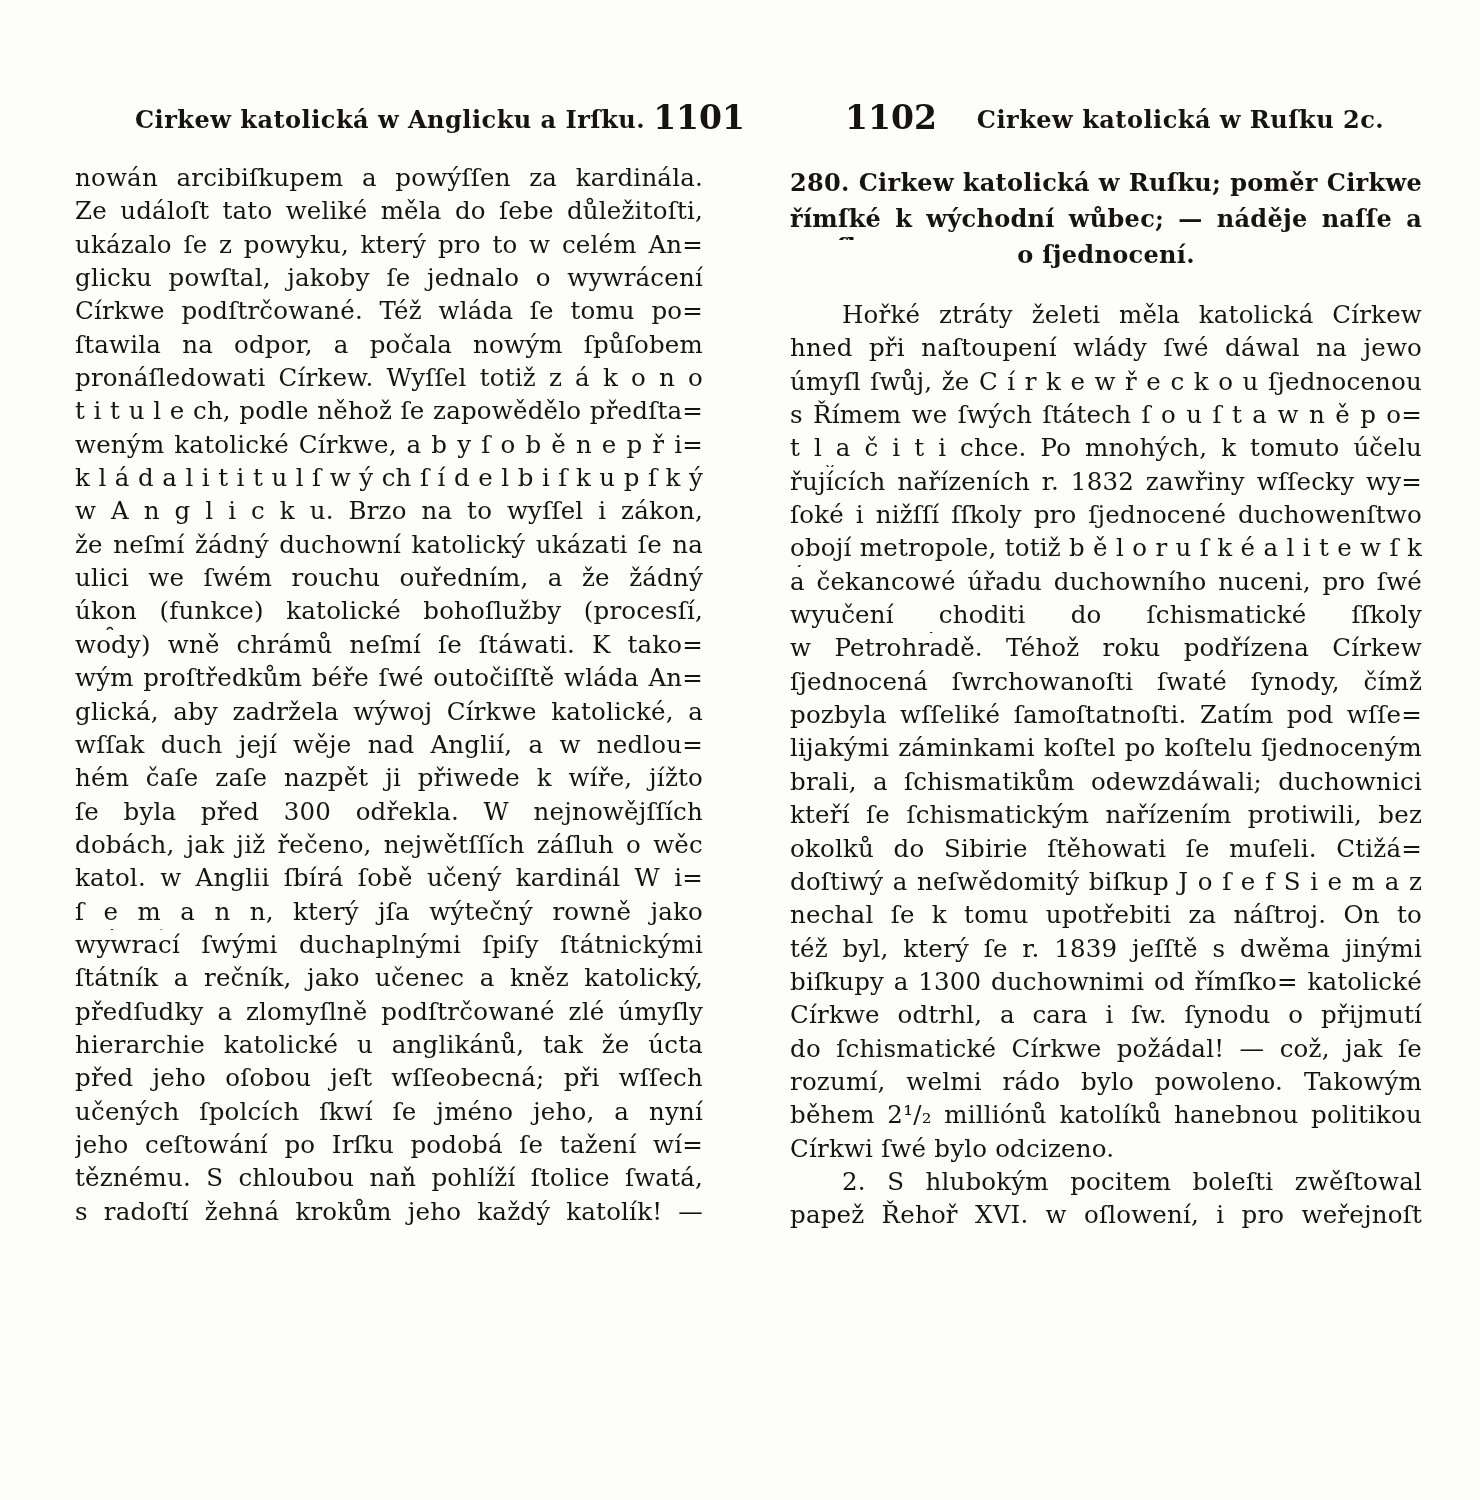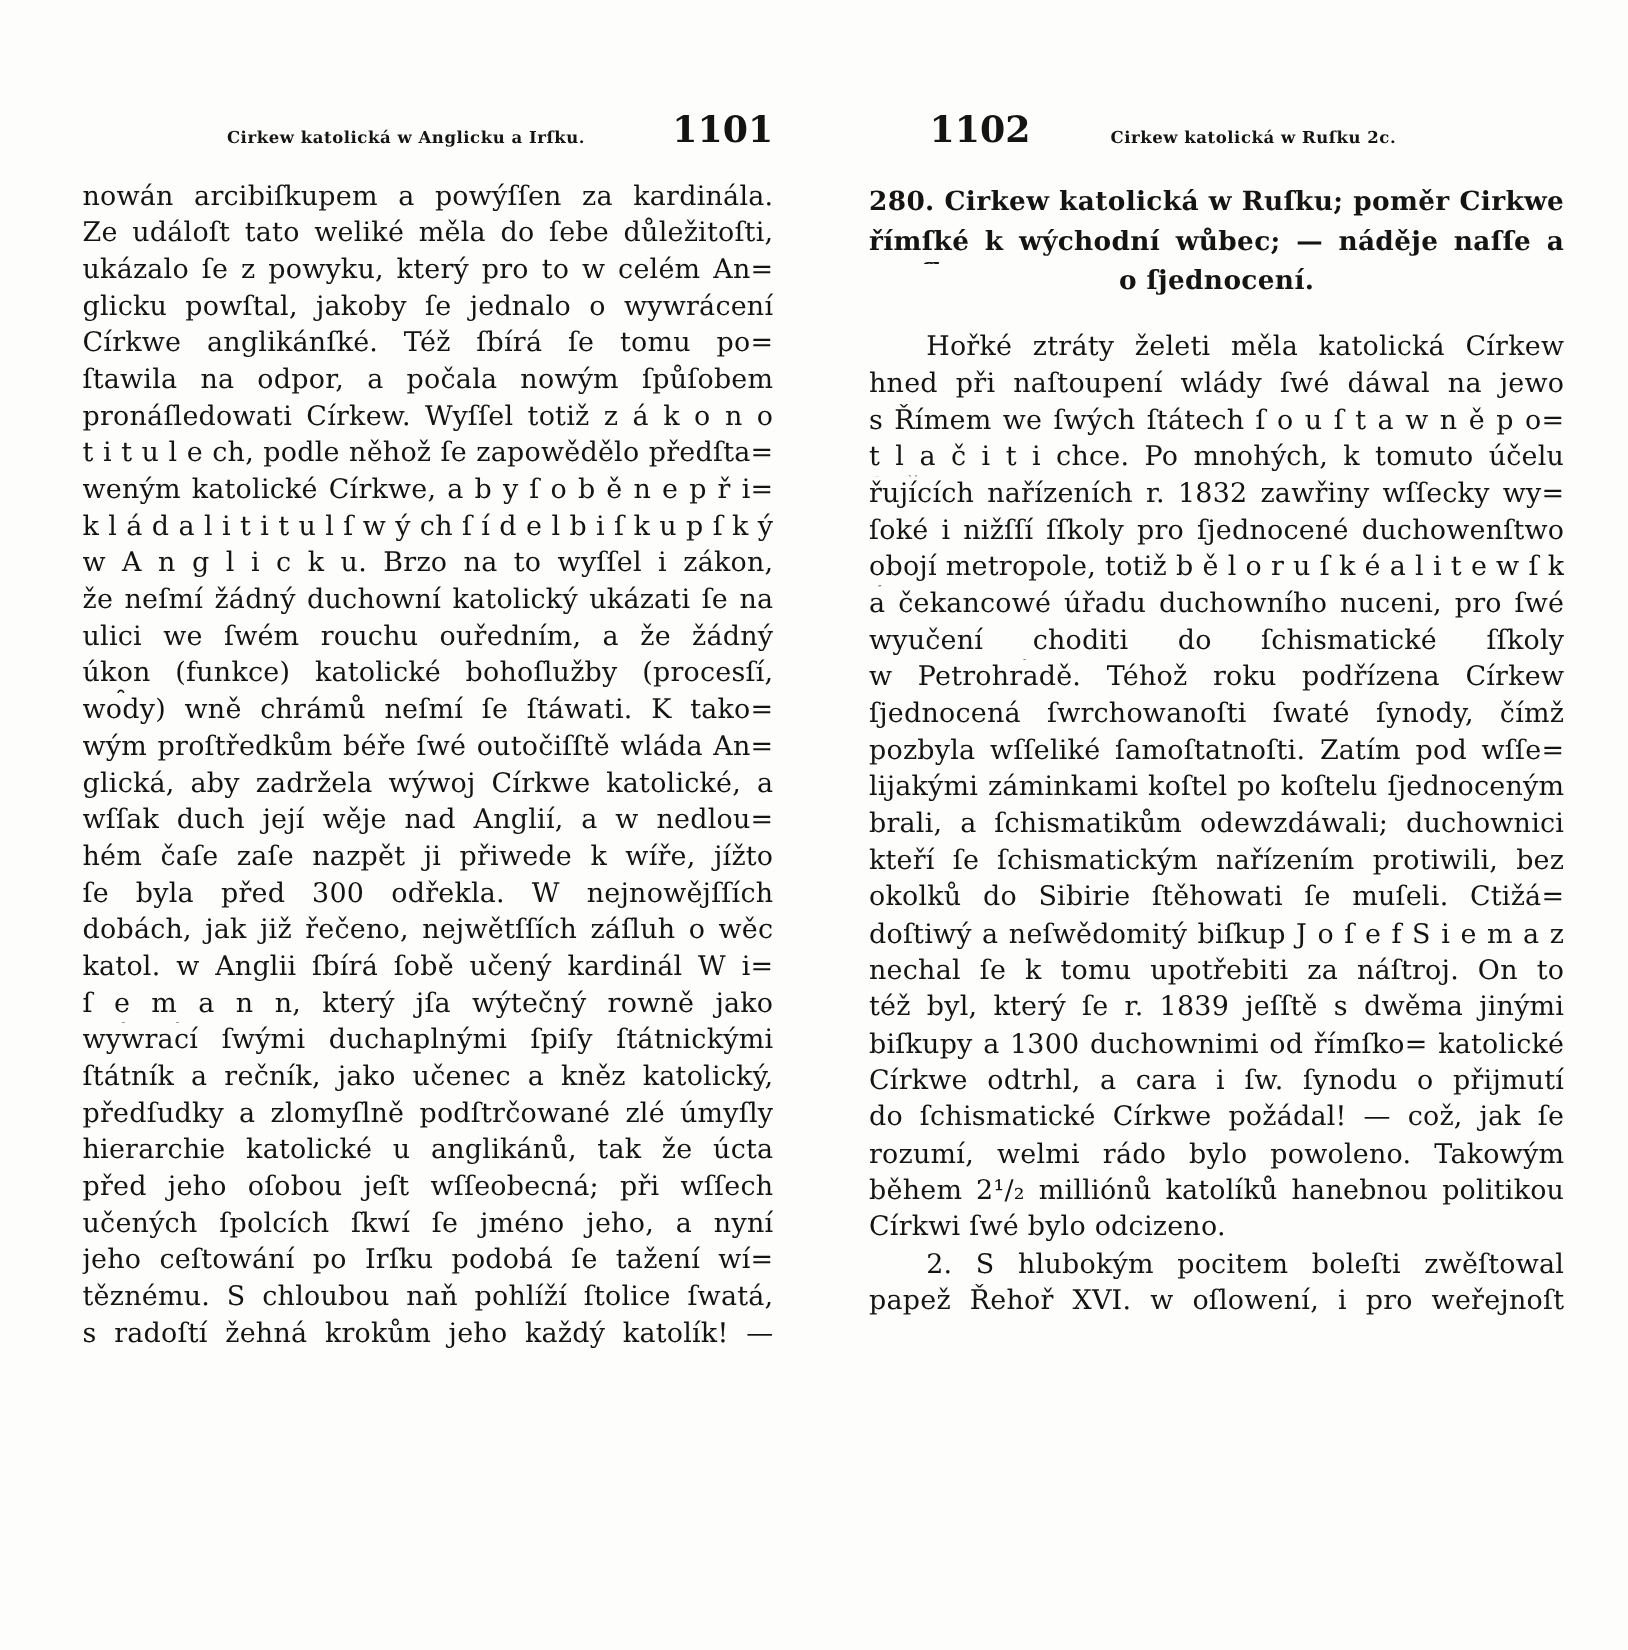--- a/index.html
+++ b/index.html
@@ -11,21 +11,21 @@
     position:relative;
     overflow:hidden;
   }
   .hdr{
     position:absolute;top:92px;height:42px;
     display:flex;align-items:flex-end;
   }
   .hdr-left{left:75px;width:628px;}
   .hdr-right{left:790px;width:632px;}
   .running-title{
-    font-size:15px;letter-spacing:.5px;white-space:nowrap;
+    font-size:24px;letter-spacing:.5px;white-space:nowrap;
     font-weight:600;
   }
   .hdr-left .running-title{flex:1;text-align:center;padding-left:60px;}
   .hdr-right .running-title{flex:1;text-align:center;padding-right:120px;}
   .pgnum{
     font-size:33px;font-weight:600;line-height:1;white-space:nowrap;
   }
   .hdr-left .pgnum{padding-left:8px;}
   .hdr-right .pgnum{padding-left:55px;padding-right:40px;text-align:center;}
   .col{position:absolute;}
@@ -64,21 +64,21 @@
   <div class="hdr hdr-right">
     <div class="pgnum">1102</div>
     <div class="running-title">Cirkew katolická w Ruſku 2c.</div>
   </div>
 
   <div class="col col-left">
     <div class="ln">nowán arcibiſkupem a powýſſen za kardinála.</div>
     <div class="ln">Ze událoſt tato weliké měla do ſebe důležitoſti,</div>
     <div class="ln">ukázalo ſe z powyku, který pro to w celém An=</div>
     <div class="ln">glicku powſtal, jakoby ſe jednalo o wywrácení</div>
-    <div class="ln">Církwe anglikánſké.  Též ſbírá ſe tomu po=</div>
+    <div class="ln">Církwe podſtrčowané.  Též wláda ſe tomu po=</div>
     <div class="ln">ſtawila na odpor, a počala nowým ſpůſobem</div>
     <div class="ln">pronáſledowati Církew.  Wyſſel totiž z á k o n  o</div>
     <div class="ln">t i t u l e ch, podle něhož ſe zapowědělo předſta=</div>
     <div class="ln">weným katolické Církwe, a b y  ſ o b ě  n e p ř i=</div>
     <div class="ln">k l á d a l i  t i t u l  ſ w ý ch  ſ í d e l  b i ſ k u p ſ k ý ch</div>
     <div class="ln">w  A n g l i c k u.   Brzo na to wyſſel i zákon,</div>
     <div class="ln">že neſmí žádný duchowní katolický ukázati ſe na</div>
     <div class="ln">ulici we ſwém rouchu ouředním, a že žádný</div>
     <div class="ln">úkon (funkce) katolické bohoſlužby (procesſí, prů=</div>
     <div class="ln">wody) wně chrámů neſmí ſe ſtáwati.  K tako=</div>
@@ -102,20 +102,21 @@
   </div>
 
   <div class="col col-right">
     <div class="heading">
       <div class="hl">280. Cirkew katolická w Ruſku; poměr Cirkwe</div>
       <div class="hl">římſké k wýchodní wůbec; — náděje naſſe a proſby</div>
       <div class="hl ctr">o ſjednocení.</div>
     </div>
     <div class="ln ind">Hořké ztráty želeti měla katolická Církew</div>
     <div class="ln">hned při naſtoupení wlády ſwé dáwal na jewo</div>
+    <div class="ln">úmyſl ſwůj, že C í r k e w  ř e c k o u  ſjednocenou</div>
     <div class="ln">s Římem we ſwých ſtátech ſ o u ſ t a w n ě  p o=</div>
     <div class="ln">t l a č i t i  chce. Po mnohých, k tomuto účelu ſmě=</div>
     <div class="ln">řujících nařízeních r. 1832 zawřiny wſſecky wy=</div>
     <div class="ln">ſoké i nižſſí ſſkoly pro ſjednocené duchowenſtwo</div>
     <div class="ln">obojí metropole, totiž b ě l o r u ſ k é  a  l i t e w ſ k é,</div>
     <div class="ln">a čekancowé úřadu duchowního nuceni, pro ſwé</div>
     <div class="ln">wyučení choditi do ſchismatické ſſkoly theologické</div>
     <div class="ln">w Petrohradě.  Téhož roku podřízena Církew</div>
     <div class="ln">ſjednocená ſwrchowanoſti ſwaté ſynody, čímž</div>
     <div class="ln">pozbyla wſſeliké ſamoſtatnoſti. Zatím pod wſſe=</div>

